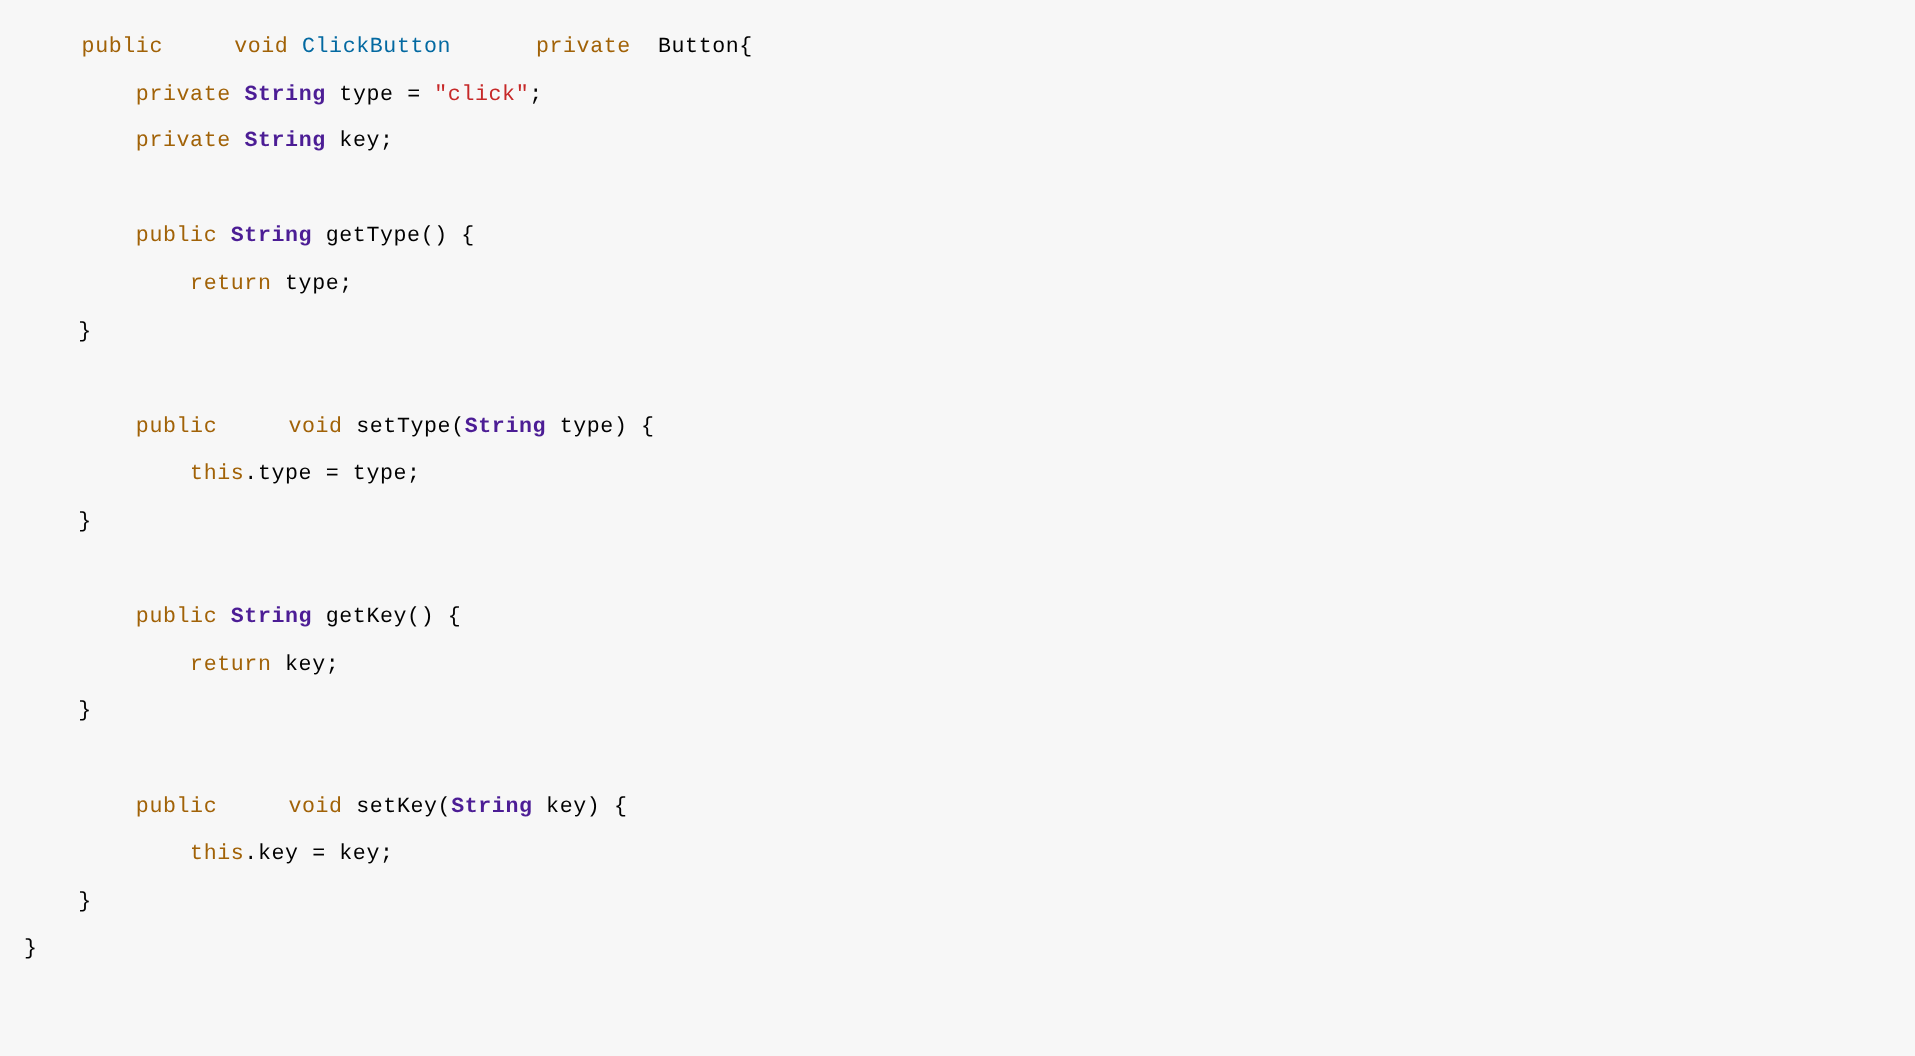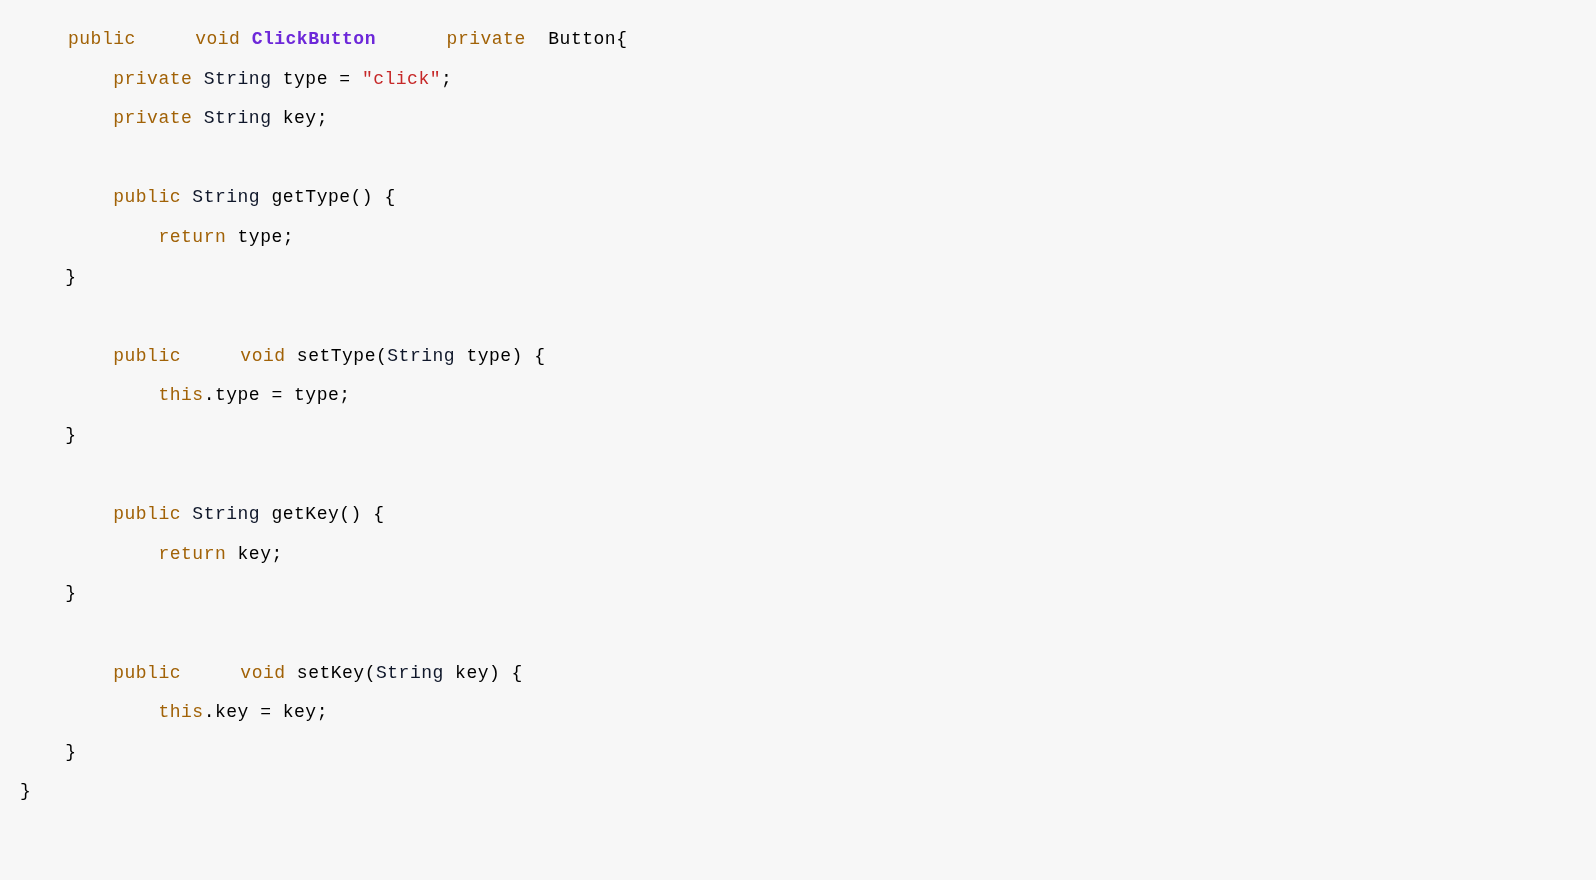--- a/index.html
+++ b/index.html
@@ -13,25 +13,25 @@
     }
     .code-block {
       white-space: pre;
       letter-spacing: 0.5px;
     }
     .keyword {
       color: #a16207;
       margin-left: 48px;
     }
     .classname {
-      color: #6d28d9;
-      font-weight: bold;
+      color: #0369a1;
     }
     .type {
-      color: #0f172a;
+      color: #4c1d95;
+      font-weight: bold;
     }
     .string {
       color: #c62828;
     }
   </style>
 </head>
 <body>
 
 <div class="code-block" id="code-container"><span class="keyword">public</span> <span class="keyword">void</span> <span class="classname">ClickButton</span>  <span class="keyword">private</span>  Button{
     <span class="keyword">private</span> <span class="type">String</span> type = <span class="string">"click"</span>;

